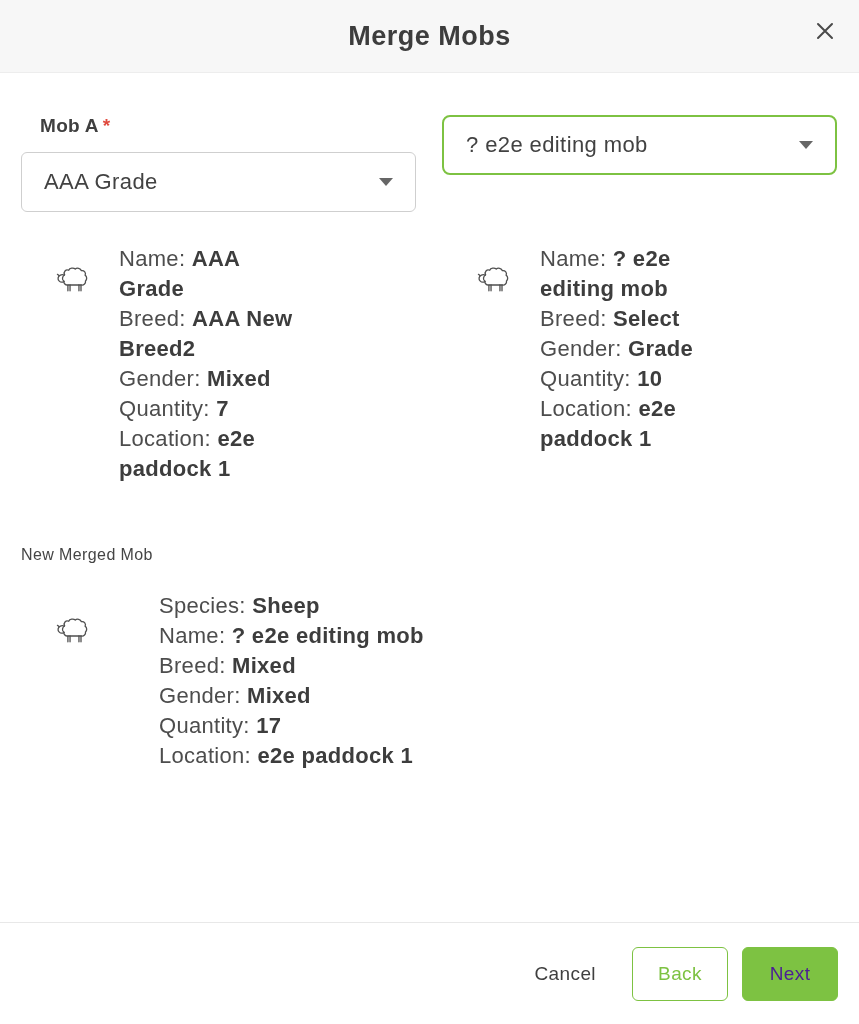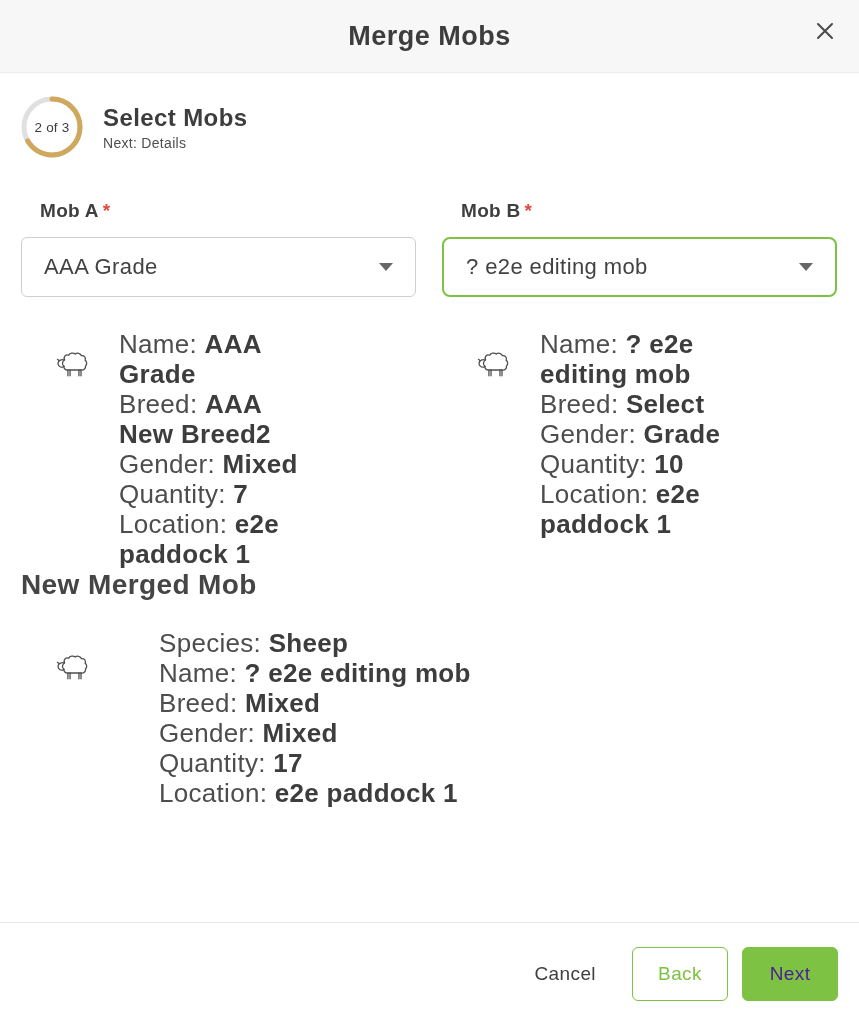--- a/index.html
+++ b/index.html
@@ -62,25 +62,25 @@
   .dropdown-value{font-size:22px;color:#424242;letter-spacing:.4px;}
   .caret{
     margin-left:auto;width:0;height:0;
     border-left:7px solid transparent;border-right:7px solid transparent;
     border-top:8px solid #666;
   }
   
   .details-row{display:flex;gap:26px;margin-top:32px;}
   .detail-col{flex:0 0 395px;width:395px;display:flex;}
   .icon-col{flex:0 0 98px;padding-left:33px;padding-top:22px;}
-  .detail-text{width:190px;font-size:26px;line-height:30px;color:var(--text-mid);}
+  .detail-text{width:190px;font-size:22px;line-height:30px;color:var(--text-mid);}
   .detail-text .lbl{font-weight:400;color:#4d4d4d;}
   .detail-text .val{font-weight:700;color:#3d3d3d;}
   
-  .merged-heading{font-size:28px;font-weight:700;color:#454545;letter-spacing:.4px;}
+  .merged-heading{margin-top:62px;font-size:16px;font-weight:400;color:#454545;letter-spacing:.4px;}
   .merged-block{display:flex;margin-top:27px;gap:40px;}
   .merged-block .icon-col{padding-top:26px;}
   .merged-block .detail-text{width:430px;}
   
   .modal-footer{
     flex:0 0 102px;border-top:1px solid #e8e8e8;
     display:flex;align-items:center;justify-content:flex-end;
     padding:0 21px;gap:14px;
   }
   .btn{
@@ -109,48 +109,32 @@
       <span>
         <svg width="20" height="20" viewBox="0 0 20 20">
           <path d="M3 3 L17 17 M17 3 L3 17" stroke="#4a4a4a" stroke-width="2" stroke-linecap="round"></path>
         </svg>
       </span>
     </button>
   </div>
 
   <div class="content">
 
-    <div class="stepper">
-      <div class="ring-wrap">
-        <svg width="62" height="62" viewBox="0 0 62 62">
-          <circle cx="31" cy="31" r="28" fill="none" stroke="var(--ring-rest)" stroke-width="5"></circle>
-          <circle cx="31" cy="31" r="28" fill="none" stroke="var(--gold)" stroke-width="5" stroke-linecap="round" stroke-dasharray="117.3 58.7" transform="rotate(-90 31 31)"></circle>
-        </svg>
-        <div class="ring-label">2 of 3</div>
-      </div>
-      <div>
-        <div class="step-title">Select Mobs</div>
-        <div class="step-subtitle">Next: Details</div>
-      </div>
-    </div>
 
     <div class="form-row">
       <div class="form-col">
         <div class="field-label">
           <span>Mob A</span><span class="req">*</span>
         </div>
         <div class="dropdown">
           <span class="dropdown-value">AAA Grade</span>
           <span class="caret"></span>
         </div>
       </div>
       <div class="form-col">
-        <div class="field-label">
-          <span>Mob B</span><span class="req">*</span>
-        </div>
         <div class="dropdown selected-green">
           <span class="dropdown-value">? e2e editing mob</span>
           <span class="caret"></span>
         </div>
       </div>
     </div>
 
     <div class="details-row">
 
       <div class="detail-col">

